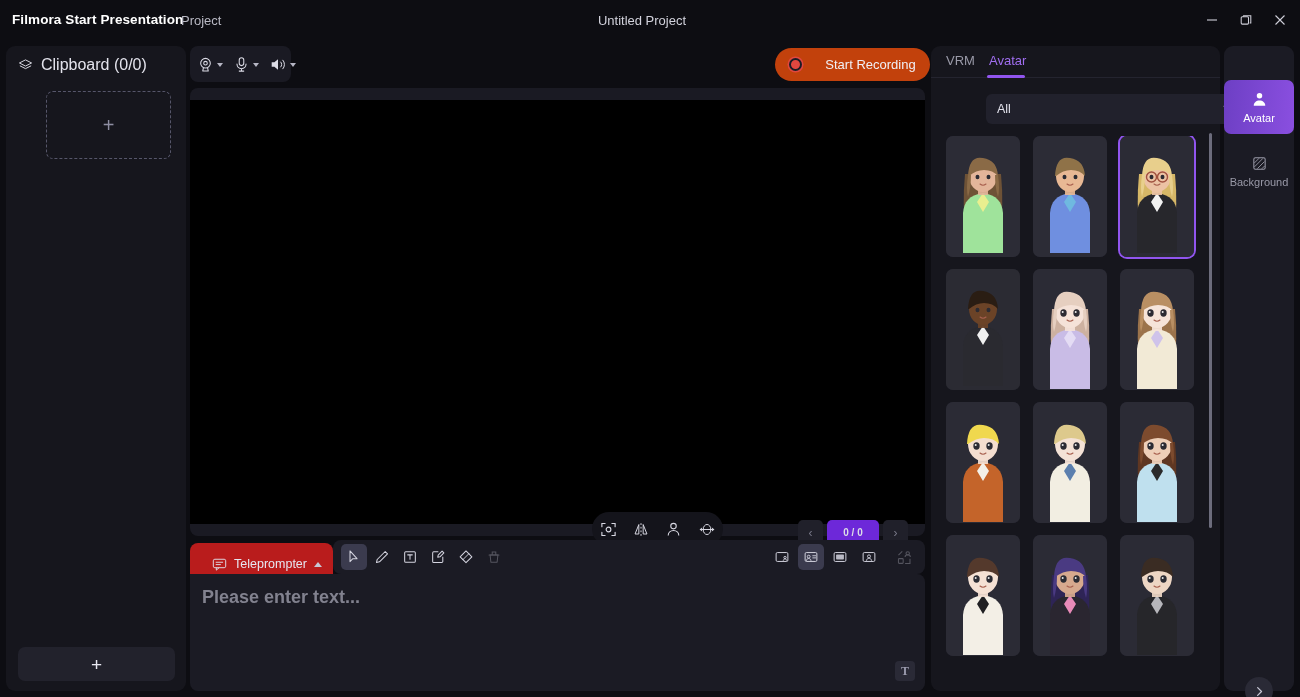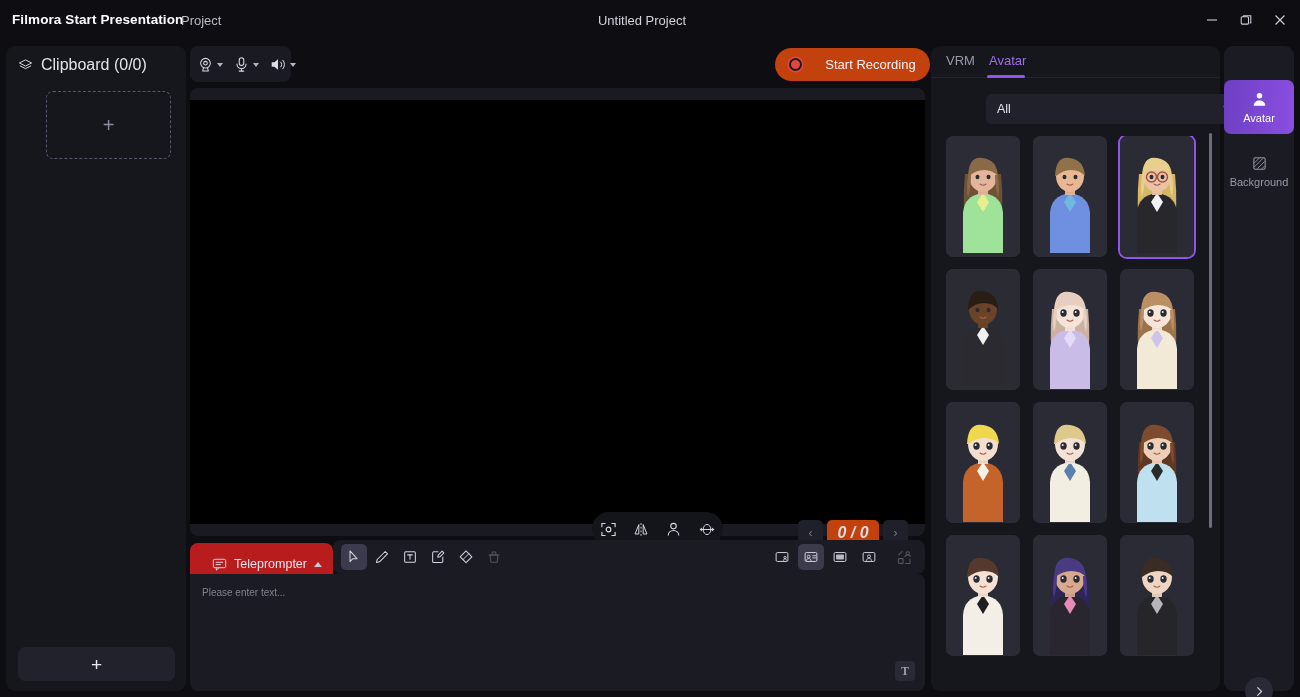--- a/index.html
+++ b/index.html
@@ -39,36 +39,36 @@
   .rec-btn { position: absolute; left: 585px; top: 2px; width: 155px; height: 33px; background: #c2410c; border-radius: 17px; display: flex; align-items: center; justify-content: center; gap: 23px; }
   .rec-dot { width: 13px; height: 13px; border-radius: 50%; background: #e0473f; box-shadow: inset 0 0 0 2px #1c1c25, 0 0 0 1.5px #e0473f; }
   .rec-label { font-size: 13px; color: #f0f0f6; }
 
   .stage { position: absolute; left: 0px; top: 42px; width: 735px; height: 448px; background: #1a1a23; border-radius: 8px; }
   .canvas { position: absolute; left: 0px; top: 12px; width: 735px; height: 424px; background: #000000; }
   .view-tools { position: absolute; left: 402px; top: 424px; width: 131px; height: 34px; background: #14141b; border-radius: 17px; display: flex; align-items: center; justify-content: space-around; }
   .view-tools .vt { color: #d8d8e2; display: flex; align-items: center; justify-content: center; width: 26px; height: 26px; }
   .pager { position: absolute; left: 608px; top: 432px; display: flex; align-items: center; gap: 4px; }
   .pg-arrow { width: 25px; height: 25px; background: #20202a; border-radius: 5px; display: flex; align-items: center; justify-content: center; color: #787888; font-size: 12px; }
-  .pg-count { width: 52px; height: 25px; background: #c2410c; border-radius: 5px; display: flex; align-items: center; justify-content: center; font-size: 16px; color: #dcdce6; font-weight: bold; font-style: italic; }
+  .pg-count { width: 52px; height: 25px; background: #6d28d9; border-radius: 5px; display: flex; align-items: center; justify-content: center; font-size: 10px; color: #dcdce6; font-weight: bold; }
 
   
   .tp-tab { position: absolute; left: 0px; top: 497px; width: 143px; height: 42px; background: #b91c1c; border-radius: 8px 8px 0 0; display: flex; align-items: center; gap: 7px; padding-left: 11px; justify-content: center; }
   .tp-tab-label { font-size: 12.5px; color: #e6e6f0; }
   .caret-up { width: 0; height: 0; border-left: 4px solid transparent; border-right: 4px solid transparent; border-bottom: 5px solid #c7c7d4; }
   .tool-bar { position: absolute; left: 143px; top: 494px; width: 592px; height: 34px; background: #1b1b24; border-radius: 8px; display: flex; align-items: center; }
   .tgroup-left { display: flex; align-items: center; gap: 2px; padding-left: 8px; }
   .tbtn { width: 26px; height: 26px; border-radius: 5px; display: flex; align-items: center; justify-content: center; color: #d5d5e0; }
   .tbtn.active { background: #3b3b4e; }
   .tbtn.dim { color: #55555f; }
   .tgroup-right { position: absolute; right: 8px; display: flex; align-items: center; gap: 9px; }
   .tgroup-right .subgrp { display: flex; align-items: center; gap: 3px; }
 
   .tp-body { position: absolute; left: 0px; top: 528px; width: 735px; height: 117px; background: #1b1b24; border-radius: 0 8px 8px 8px; }
-  .tp-placeholder { position: absolute; left: 12px; top: 13px; font-size: 10px; color: #82828f; }
+  .tp-placeholder { position: absolute; left: 12px; top: 13px; font-size: 18px; color: #82828f; font-weight: bold; }
   .tp-textbtn { position: absolute; right: 10px; bottom: 10px; width: 20px; height: 20px; background: #2a2a36; border-radius: 4px; display: flex; align-items: center; justify-content: center; font-size: 12px; color: #9c9cae; font-family: "Liberation Serif", serif; font-weight: bold; }
 
   
   .right-panel { position: absolute; left: 931px; top: 46px; width: 289px; height: 645px; background: #16161d; border-radius: 9px; }
   .rtabs { position: absolute; left: 0; top: 0; width: 289px; height: 32px; border-bottom: 1px solid #24242f; }
   .rtab { position: absolute; top: 7px; font-size: 13px; color: #9a9aa8; }
   .rtab.active { color: #a06ef0; }
   .rtab-underline { position: absolute; height: 3px; background: #9155ef; border-radius: 2px; bottom: -1px; }
   .filter { position: absolute; left: 15px; top: 48px; width: 258px; height: 30px; background: #21212c; border-radius: 6px; display: flex; align-items: center; padding: 0 11px; justify-content: space-between; margin-left: 40px; }
   .filter-val { font-size: 12.5px; color: #e0e0ea; }

